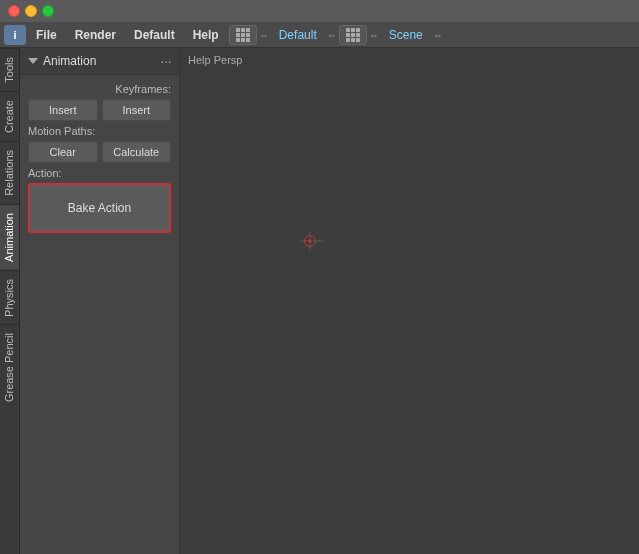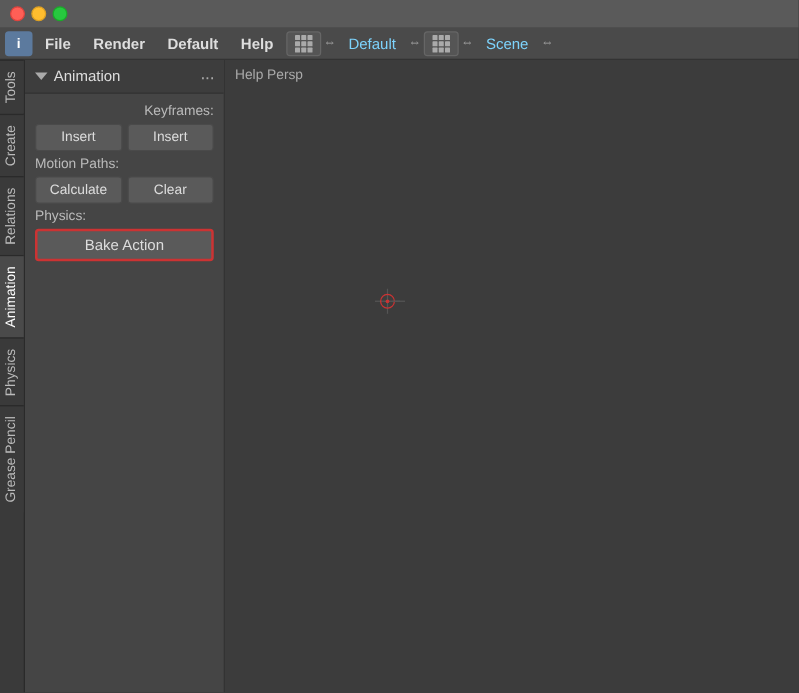--- a/index.html
+++ b/index.html
@@ -201,21 +201,21 @@
       border: 1px solid #4a4a4a;
       border-radius: 3px;
       color: #ddd;
       font-size: 11px;
       cursor: pointer;
       text-align: center;
     }
 
     .bake-btn {
       width: 100%;
-      padding: 4px 6px;
+      padding: 16px 6px;
       background: #5a5a5a;
       border: 2px solid #cc3333;
       border-radius: 3px;
       color: #ddd;
       font-size: 12px;
       cursor: pointer;
       text-align: center;
     }
 
     
@@ -372,26 +372,26 @@
       
       <div class="section-label">Keyframes:</div>
       <div class="btn-row">
         <button class="panel-btn">Insert</button>
         <button class="panel-btn">Insert</button>
       </div>
 
       
       <div class="section-label">Motion Paths:</div>
       <div class="btn-row">
+        <button class="panel-btn">Clear</button>
         <button class="panel-btn">Calculate</button>
-        <button class="panel-btn">Clear</button>
       </div>
 
       
-      <div class="section-label">Physics:</div>
+      <div class="section-label">Action:</div>
       <button class="bake-btn">Bake Action</button>
     </div>
   </div>
 
   <div class="viewport">
     <span class="viewport-label">Help Persp</span>
 
     <div class="crosshair">
       <div class="crosshair-inner">
         <div class="ch-h"></div>

